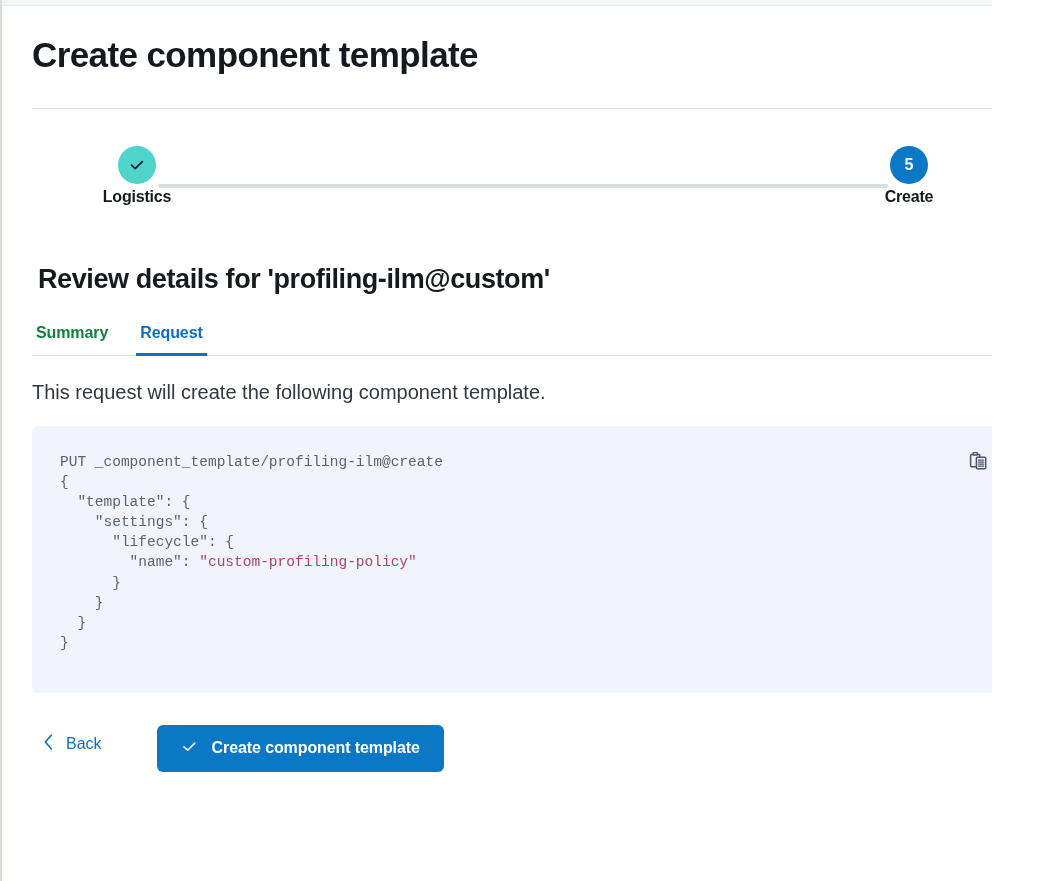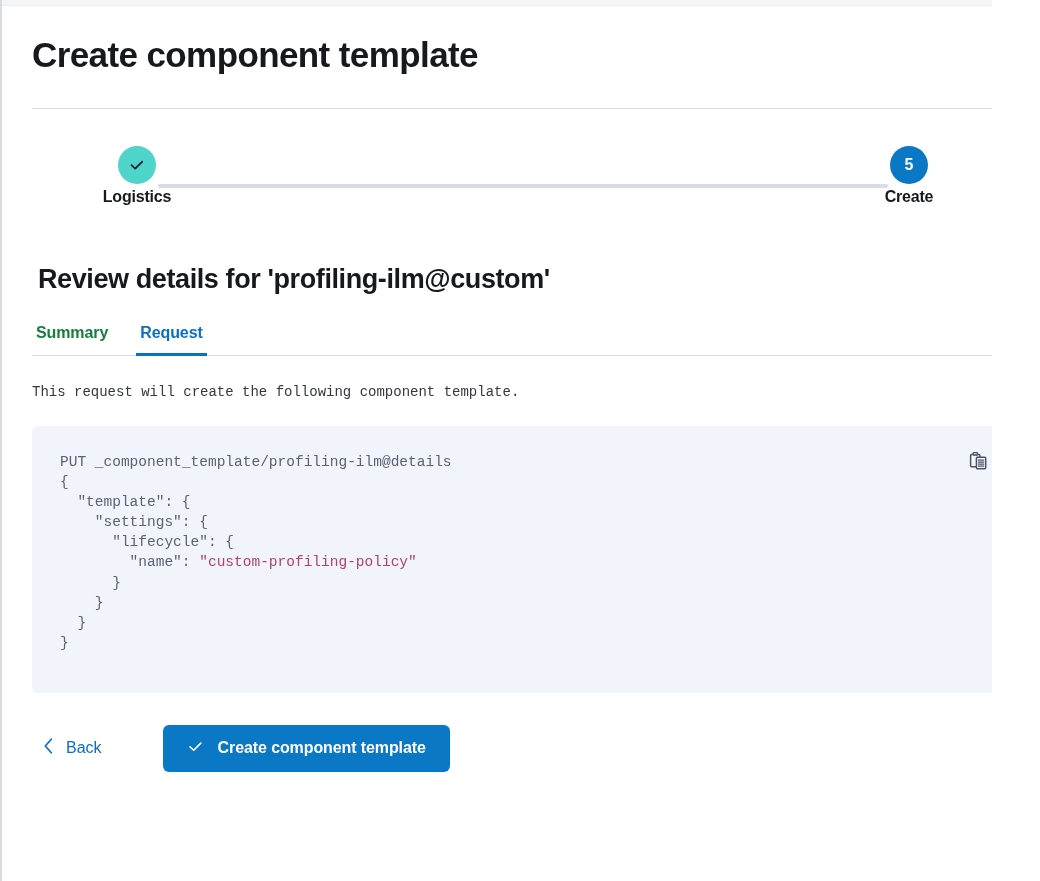--- a/index.html
+++ b/index.html
@@ -170,24 +170,23 @@
     left: 0; right: 0;
     bottom: -1px;
     height: 3px;
     background: #0b6fc7;
   }
 
   
   .desc {
     margin: 0;
     padding-top: 24px;
-    font-size: 14px;
+    font-size: 20px;
     line-height: 24px;
     color: #343741;
-    font-family: Liberation Mono, monospace;
   }
 
   
   .code-wrap {
     position: relative;
     margin-top: 22px;
     width: 982px;
     background: #f1f4fa;
     border-radius: 6px;
     padding: 26px 56px 40px 28px;
@@ -214,22 +213,22 @@
     background: transparent;
     border: none;
     cursor: pointer;
     padding: 0;
   }
 
   
   .actions {
     margin-top: 32px;
     display: flex;
-    align-items: center;
-    gap: 6px;
+    align-items: flex-start;
+    gap: 0;
   }
   .back-btn {
     display: flex;
     align-items: center;
     gap: 11px;
     background: none;
     border: none;
     padding: 8px 10px;
     font-family: inherit;
     font-size: 16px;
@@ -300,21 +299,21 @@
       <h2 class="section-title">Review details for 'profiling-ilm@custom'</h2>
 
       <div class="tabs">
         <button class="tab">Summary</button>
         <button class="tab active">Request</button>
       </div>
 
       <p class="desc">This request will create the following component template.</p>
 
       <div class="code-wrap">
-        <pre class="code"><span>PUT _component_template/profiling-ilm@details</span>
+        <pre class="code"><span>PUT _component_template/profiling-ilm@create</span>
 <span>{
   "template": {
     "settings": {
       "lifecycle": {
         "name": <span class="str">"custom-profiling-policy"</span>
       }
     }
   }
 }</span></pre>
         <button class="copy-btn" title="Copy">

